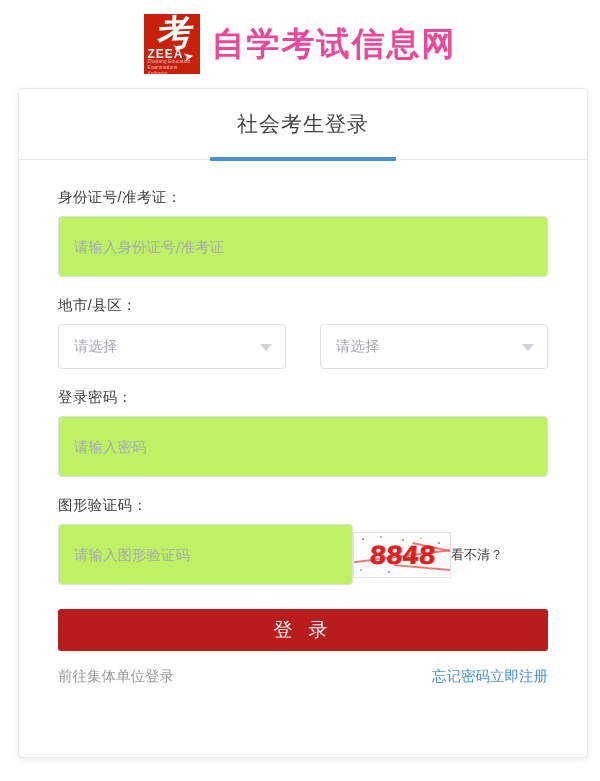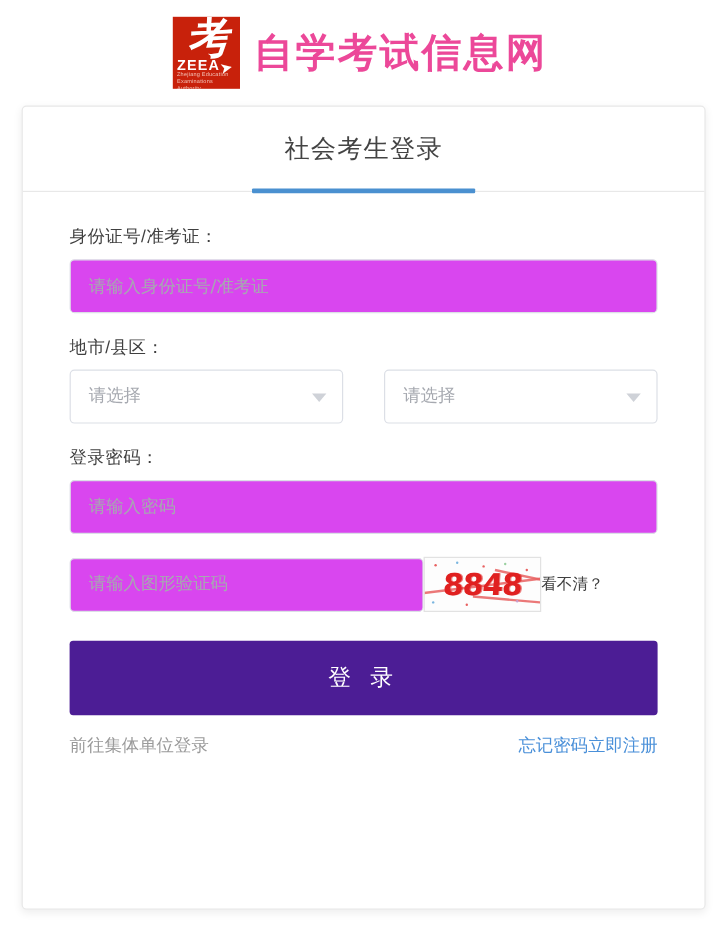--- a/index.html
+++ b/index.html
@@ -136,24 +136,24 @@
   .field-label {
     font-size: 14.5px;
     color: #3f3f3f;
     margin-bottom: 9px;
     font-family: Liberation Sans, sans-serif;
     letter-spacing: .4px;
   }
   .control {
     box-sizing: border-box;
     width: 100%;
-    height: 45px;
+    height: 61px;
     border: 1px solid #dcdfe6;
     border-radius: 4px;
-    background: #d946ef;
+    background: #bef264;
     font-size: 14.5px;
     color: #333333;
     padding: 0 15px;
     font-family: "DejaVu Sans", sans-serif;
     outline: none;
     line-height: 43px;
   }
   .control::placeholder {
     color: #a6a9b0;
   }
@@ -245,23 +245,23 @@
     color: #404040;
     font-family: Liberation Serif, serif;
     white-space: nowrap;
   }
 
   
   .login-btn {
     display: block;
     box-sizing: border-box;
     width: 100%;
-    height: 62px;
+    height: 42px;
     margin-top: 24px;
-    background: #4c1d95;
+    background: #b91c1c;
     border: none;
     border-radius: 3px;
     color: #ffffff;
     font-size: 19px;
     letter-spacing: 5px;
     font-family: "DejaVu Sans", sans-serif;
     cursor: pointer;
   }
   .footer-links {
     display: flex;
@@ -329,20 +329,21 @@
         </div>
       </div>
     </div>
 
     <div class="field">
       <div class="field-label">登录密码：</div>
       <input class="control" type="text" placeholder="请输入密码" style="">
     </div>
 
     <div class="field">
+      <div class="field-label">图形验证码：</div>
       <div class="captcha-row">
         <input class="control captcha-input" type="text" placeholder="请输入图形验证码" style="">
         <div class="captcha-img">
           <span class="noise-line nl1"></span>
           <span class="noise-line nl2"></span>
           <span class="noise-line nl3"></span>
           <span class="noise-dot" style="left:8px;top:5px;background:#e86060"></span>
           <span class="noise-dot" style="left:26px;top:3px;background:#7ab6e0"></span>
           <span class="noise-dot" style="left:48px;top:6px;background:#e86060"></span>
           <span class="noise-dot" style="left:66px;top:4px;background:#9ad0a0"></span>

